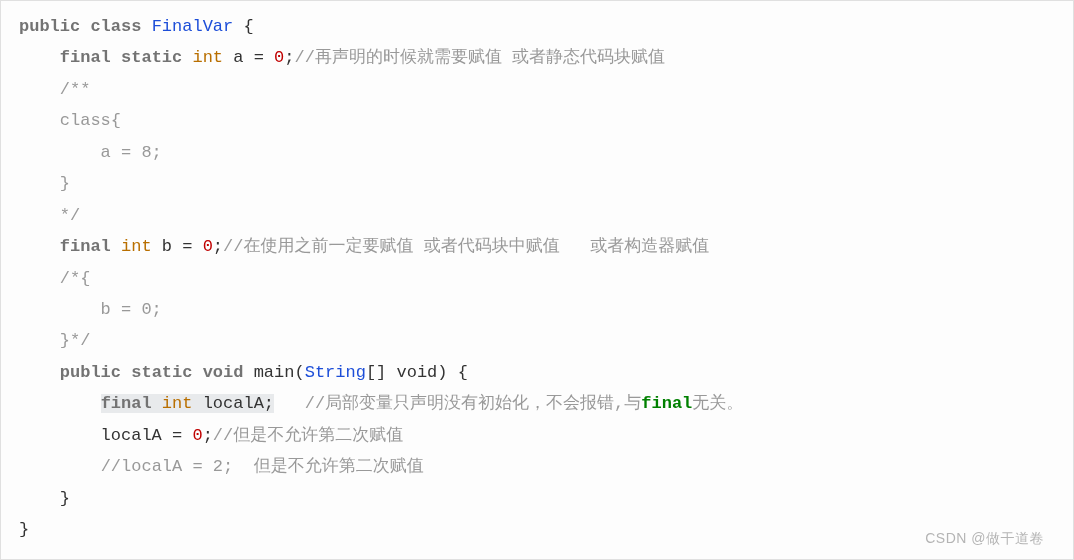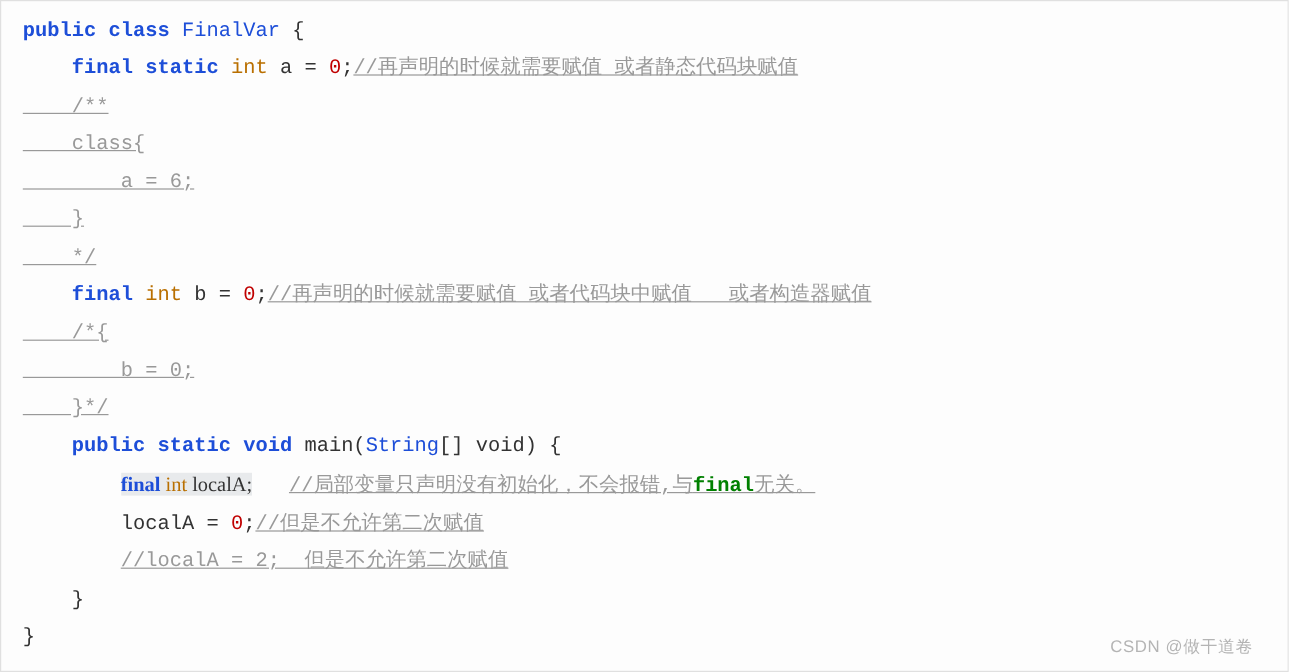--- a/index.html
+++ b/index.html
@@ -18,48 +18,48 @@
     background: #fdfdfd;
     border: 1px solid #e0e0e0;
     padding: 10px 18px;
     width: 100%;
     height: 100%;
     box-sizing: border-box;
     white-space: pre;
     color: #333;
     overflow: hidden;
   }
-  .kw { color: #1d4ed8; font-weight: bold; }
+  .kw { color: #737373; font-weight: bold; }
   .type { color: #b96f00; }
   .cls { color: #1d4ed8; }
   .num { color: #c00000; }
-  .comment { color: #999999; text-decoration: underline; }
-  .hl { background: #e8eaec; font-family: Liberation Serif, serif; }
+  .comment { color: #999999; }
+  .hl { background: #e8eaec; }
   .watermark {
     position: absolute;
     bottom: 8px;
     right: 30px;
     color: rgba(120,120,120,0.55);
     font-family: Arial, sans-serif;
     font-size: 14px;
     letter-spacing: 0.5px;
     margin-top: 12px;
   }
 </style>
 </head>
 <body>
 
 <div class="code-container"><span><span class="kw">public</span> <span class="kw">class</span> <span class="cls">FinalVar</span><span> {</span></span>
 <span><span>    </span><span class="kw">final</span> <span class="kw">static</span> <span class="type">int</span><span> a = </span><span class="num">0</span><span>;</span><span class="comment">//再声明的时候就需要赋值 或者静态代码块赋值</span></span>
 <span class="comment">    /**</span>
 <span class="comment">    class{</span>
-<span class="comment">        a = 6;</span>
+<span class="comment">        a = 8;</span>
 <span class="comment">    }</span>
 <span class="comment">    */</span>
-<span><span>    </span><span class="kw">final</span> <span class="type">int</span><span> b = </span><span class="num">0</span><span>;</span><span class="comment">//再声明的时候就需要赋值 或者代码块中赋值   或者构造器赋值</span></span>
+<span><span>    </span><span class="kw">final</span> <span class="type">int</span><span> b = </span><span class="num">0</span><span>;</span><span class="comment">//在使用之前一定要赋值 或者代码块中赋值   或者构造器赋值</span></span>
 <span class="comment">    /*{</span>
 <span class="comment">        b = 0;</span>
 <span class="comment">    }*/</span>
 <span><span>    </span><span class="kw">public</span> <span class="kw">static</span> <span class="kw">void</span><span> main(</span><span class="cls">String</span><span>[] void) {</span></span>
 <span><span>        </span><span class="hl"><span class="kw">final</span> <span class="type">int</span><span> localA;</span></span><span>   </span><span class="comment"><span>//局部变量只声明没有初始化，不会报错,与</span><span class="kw" style="color:#008000">final</span><span>无关。</span></span></span>
 <span><span>        localA = </span><span class="num">0</span><span>;</span><span class="comment">//但是不允许第二次赋值</span></span>
 <span><span>        </span><span class="comment">//localA = 2;  但是不允许第二次赋值</span></span>
 <span>    }</span>
 <span>}</span></div>
 

